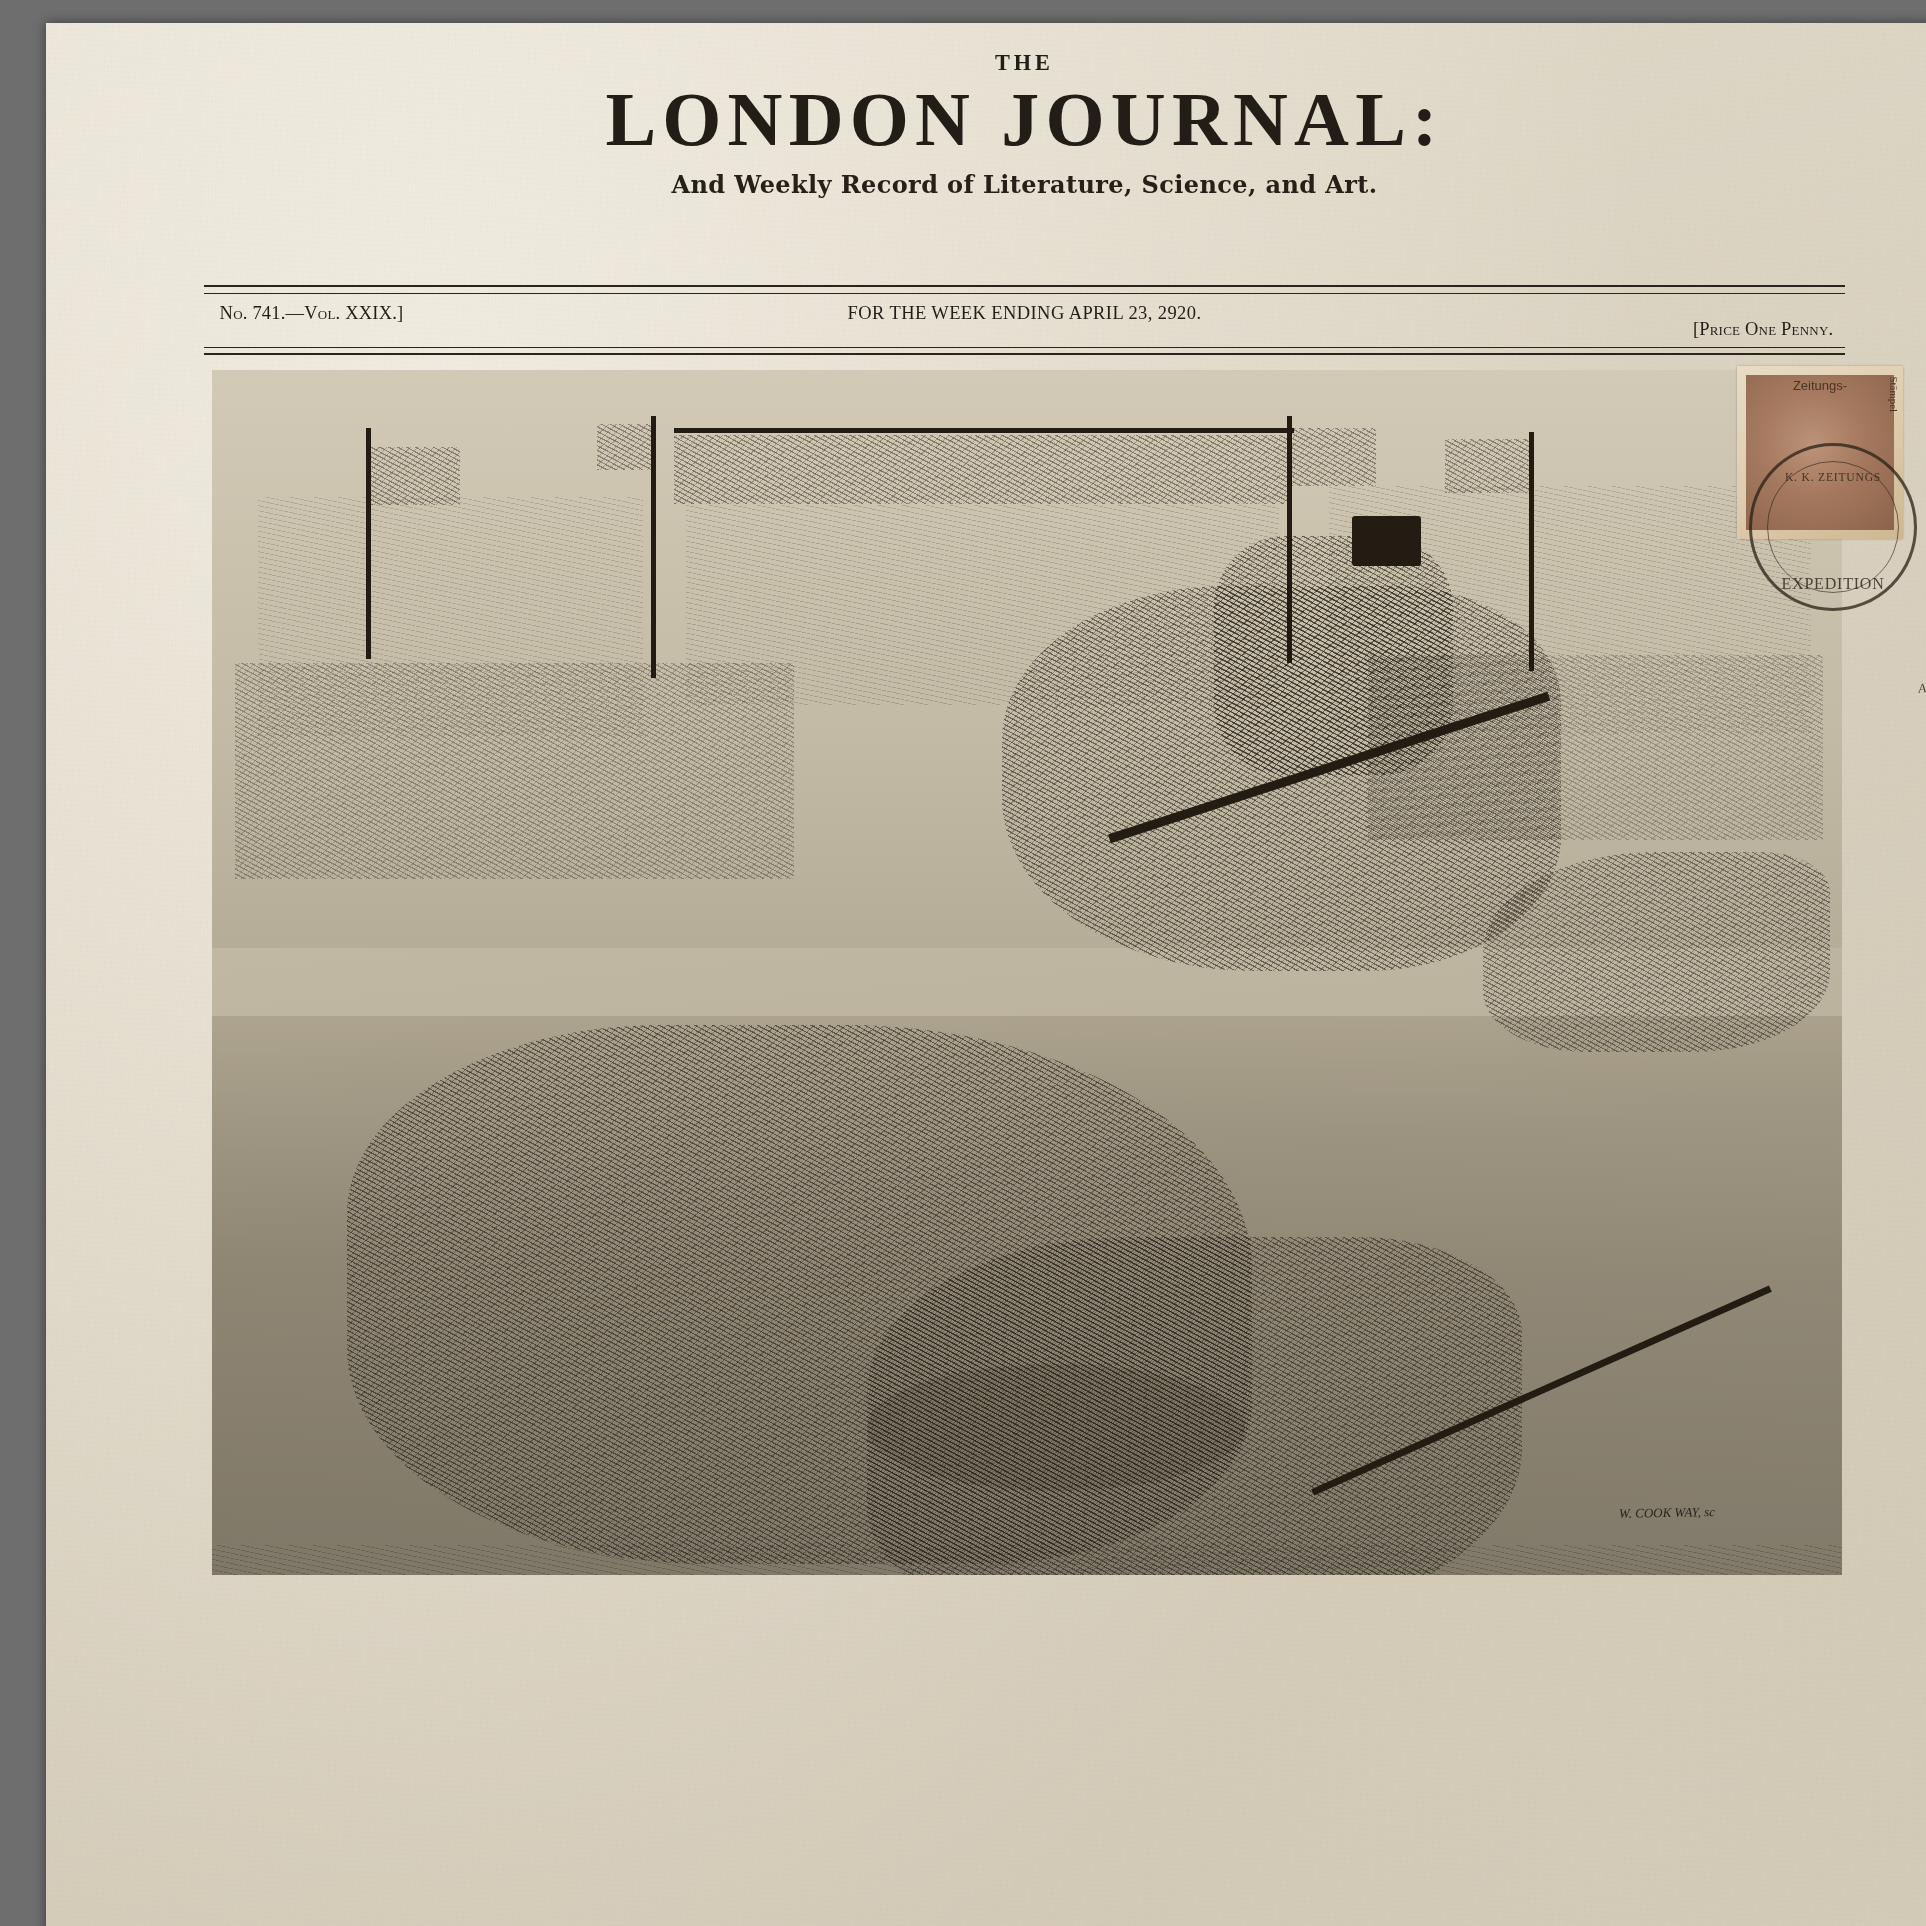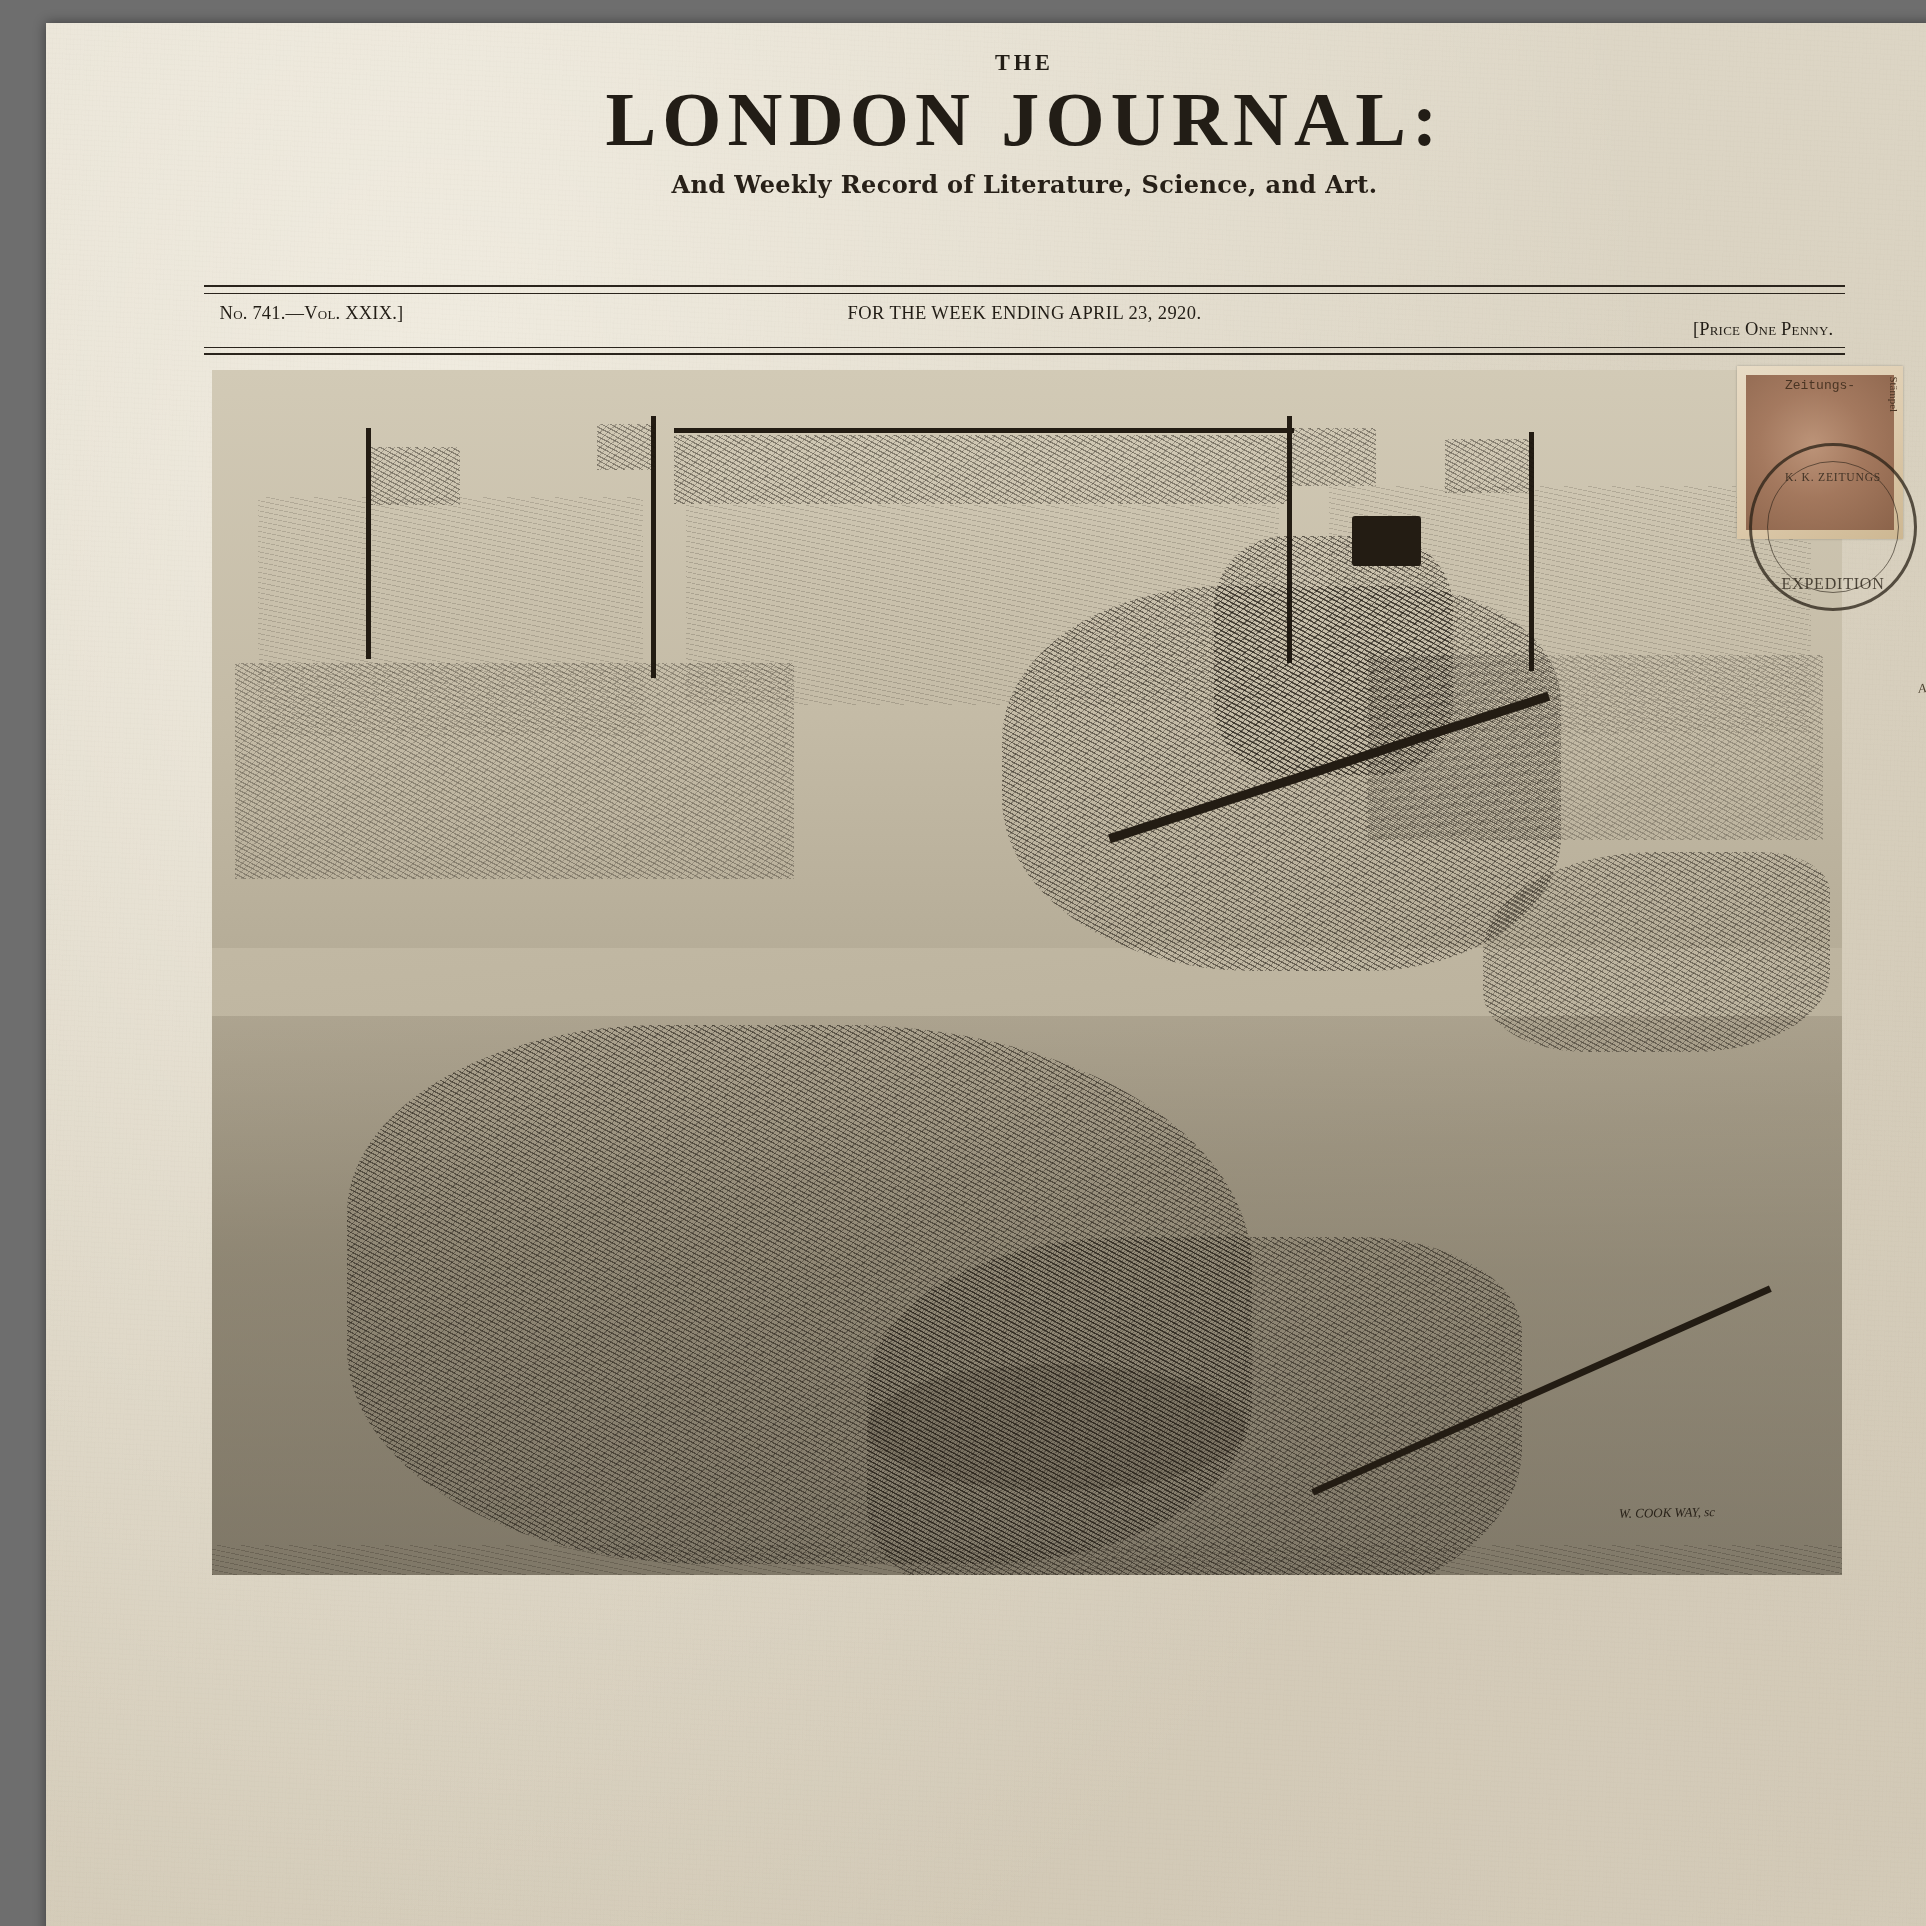--- a/index.html
+++ b/index.html
@@ -139,21 +139,21 @@
     overflow: hidden;
   }
   #stamp .stamp-inner {
     position:absolute; inset: 9.2px;
     background: radial-gradient(circle at 45% 45%, #b88d72 0%, #9d6f55 45%, #845a42 100%);
     opacity: .9;
   }
   #stamp .stamp-text {
     position:absolute; top:11.6px; left:0; right:0;
     text-align:center; font-size:13px; color:#4a3524;
-    font-family:Liberation Mono, monospace;
+    font-family:Liberation Sans, sans-serif;
   }
   #stamp .stamp-side {
     position:absolute; right:2.3px; top:46px;
     font-size:10.8px; color:#4a3524;
     transform: rotate(90deg); transform-origin: right top;
   }
   #cancel-mark {
     position: absolute;
     left: 1703px;
     top: 420px;

